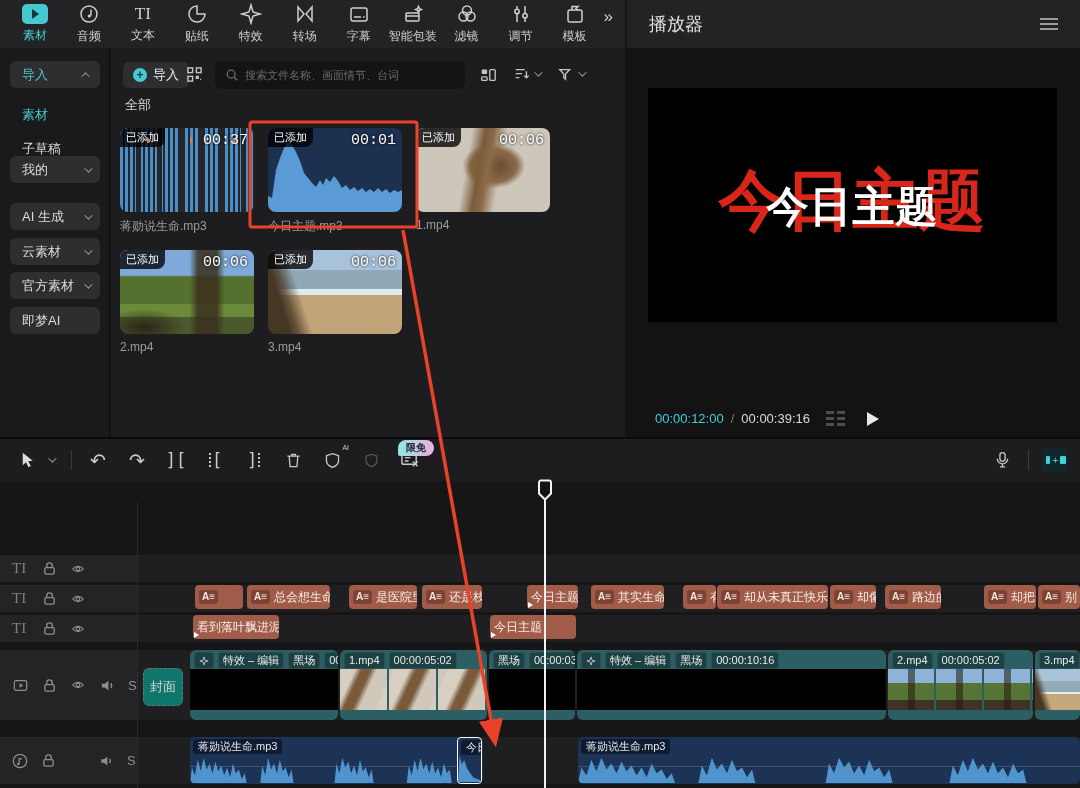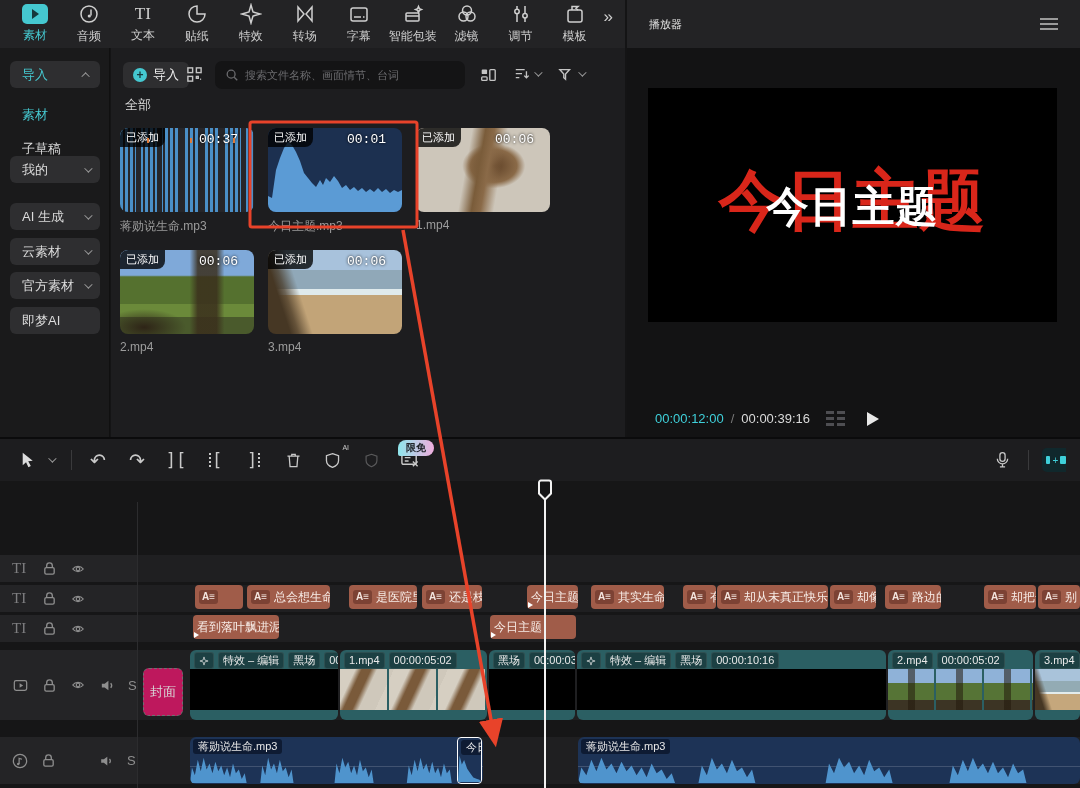--- a/index.html
+++ b/index.html
@@ -40,21 +40,21 @@
   #search-input { background:transparent; border:none; outline:none; color:#86efac; font-size:11px; width:100%; font-family:inherit; }
   #search-input::placeholder { color:#6b6b6e; }
   .mp-ico { position:absolute; top:18px; cursor:pointer; }
   .mp-ico svg { stroke:#c4c4c4; fill:none; stroke-width:1.5; }
   #section-label { left:14px; top:48px; font-size:13px; color:#d8d8d8; }
 
   .mitem { position:absolute; width:134px; cursor:pointer; }
   .mthumb { position:relative; width:134px; height:84px; border-radius:8px; overflow:hidden; background:#26262a;font-family:Liberation Mono, monospace; }
   .mname { margin-top:6px; font-size:12px; color:#9c9c9c; }
   .added { position:absolute; left:0; top:0; background:rgba(0,0,0,.78); color:#fff; font-size:11px; padding:2px 6px; border-radius:8px 0 8px 0; }
-  .mdur { position:absolute; right:16px; top:4px; color:#fff; font-size:13px; text-shadow:0 0 3px #000; }
+  .mdur { position:absolute; right:6px; top:4px; color:#fff; font-size:15px; text-shadow:0 0 3px #000; }
   .wave-bars { background:
       repeating-linear-gradient(90deg, rgba(38,38,42,0) 0 16px, #26262a 16px 21px),
       repeating-linear-gradient(90deg, #4a8fc7 0 3px, #26262a 3px 5px); }
   .wave-bars::after { content:""; position:absolute; left:0; top:10px; height:5px; width:100%;
       background:repeating-linear-gradient(90deg, transparent 0 27px, #e07b39 27px 29px, transparent 29px 43px); }
   .wave-area { background:#1c3050; }
   .thumb-bird { background:
       linear-gradient(100deg, transparent 38%, #7a5c3a 47%, #8a6a48 53%, transparent 62%),
       radial-gradient(ellipse 42px 30px at 58% 45%, #5f4126 0%, #8a6a48 55%, rgba(0,0,0,0) 75%),
       #cdc6ba; }
@@ -62,21 +62,21 @@
       linear-gradient(90deg, transparent 52%, rgba(58,46,28,.85) 58% 72%, transparent 78%),
       radial-gradient(ellipse 60px 26px at 18% 92%, #2e2417 0%, rgba(46,36,23,0) 70%),
       linear-gradient(180deg, #7fa9d9 0 30%, #55712f 32% 64%, #6b8a3a 64% 80%, #4a5a2c 80% 100%); }
   .thumb-beach { background:
       linear-gradient(72deg, #463724 0 14%, rgba(70,55,36,.75) 19%, rgba(70,55,36,0) 28%),
       linear-gradient(180deg, #a8c2dc 0 24%, #90a8b8 24% 46%, #dfeaec 46% 54%, #c2a478 54% 100%); }
 
   
   #player { left:627px; top:0; width:453px; height:437px; background:#131314; }
   #player-header { position:absolute; left:0; top:0; right:0; height:48px; background:#232325; display:flex; align-items:center; justify-content:space-between; padding:0 22px; }
-  #player-title { font-size:11px; color:#e2e2e2; }
+  #player-title { font-size:18px; color:#e2e2e2; }
   .hamburger { width:18px; height:12px; border-top:2px solid #9a9a9a; border-bottom:2px solid #9a9a9a; position:relative; cursor:pointer; }
   .hamburger::after { content:""; position:absolute; left:0; top:3px; width:100%; height:2px; background:#9a9a9a; }
   #video-area { position:absolute; left:21px; top:88px; width:409px; height:234px; background:#000; overflow:hidden; }
   .vid-red { position:absolute; width:100%; text-align:center; top:50%; transform:translateY(-54%); font-size:66px; font-weight:900; color:#d9261a; letter-spacing:1px; white-space:nowrap; }
   .vid-white { position:absolute; width:100%; text-align:center; top:50%; transform:translateY(-46%); font-size:42px; font-weight:700; color:#ffffff; letter-spacing:1px; white-space:nowrap; }
   #player-controls { position:absolute; left:28px; right:21px; top:398px; height:28px; display:flex; align-items:flex-end; }
   #cur-time { color:#3fd0da; font-size:13px; }
   #time-sep { color:#777; margin:0 7px; font-size:13px; }
   #total-time { color:#dadada; font-size:13px; }
   .mirror-ico { display:flex; gap:3px; margin-left:16px; cursor:pointer; }
@@ -112,21 +112,21 @@
       background-position:53px 4px; background-size:100% 7px; background-repeat:no-repeat; }
   .ruler-lab { position:absolute; top:3px; height:13px; line-height:13px; border-left:1px solid #7d7d80; padding-left:5px; font-size:11px; color:#8d8d90; }
 
   .band { position:absolute; left:0; width:1080px; background:#1f1f21; }
   .hband { position:absolute; left:0; width:137px; background:#242426; display:flex; align-items:center; gap:13px; padding-left:12px; }
   .hband svg { stroke:#8e8e8e; fill:none; stroke-width:1.4; flex:none; }
   .hband .ti { font-family:"Liberation Serif","DejaVu Serif",serif; font-size:15px; color:#7e7e80; width:17px; }
   .hband .solo { font-size:13px; color:#8e8e8e; }
   #vline { position:absolute; left:137px; top:63px; bottom:0; width:1px; background:#2c2c2e; }
 
-  #cover-btn { position:absolute; left:143px; top:229px; width:40px; height:48px; background:#be185d; border:1px dashed #707072; border-radius:6px;
+  #cover-btn { position:absolute; left:143px; top:229px; width:40px; height:38px; background:#0f766e; border:1px dashed #707072; border-radius:6px;
       color:#d8d8d8; font-size:13px; display:flex; align-items:center; justify-content:center; cursor:pointer; }
 
   
   .tclip { position:absolute; height:24px; background:#a05c49; border-radius:4px; display:flex; align-items:center; gap:4px; padding:0 4px; overflow:hidden; cursor:pointer; }
   .abadge { flex:none; background:#7c4234; border-radius:3px; color:#f3e4de; font-size:10px; font-weight:bold; padding:1px 3px; line-height:1.2; }
   .tlabel { font-size:12px; color:#f7ece7; white-space:nowrap; }
   .kf { position:absolute; left:1px; bottom:1px; width:0; height:0; border-left:5px solid #fff; border-top:3px solid transparent; border-bottom:3px solid transparent; }
 
   .vclip { position:absolute; top:211px; height:70px; background:#2b5f63; border-radius:6px; overflow:hidden; cursor:pointer; }
   .vtags { position:absolute; left:4px; top:2px; display:flex; align-items:flex-end; gap:4px; z-index:2; }

